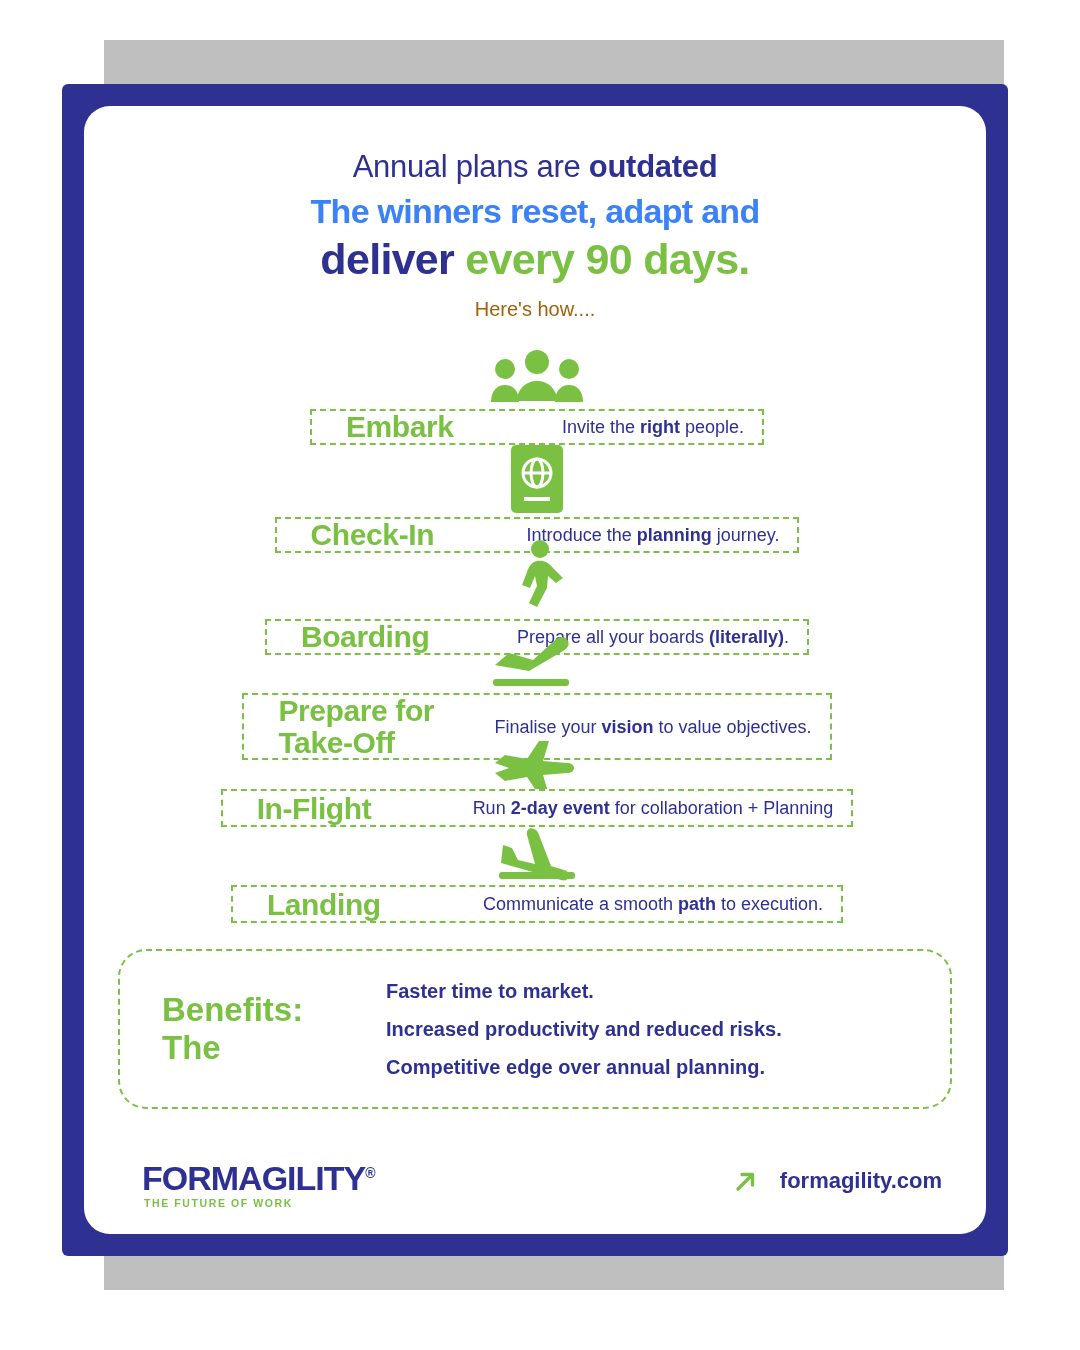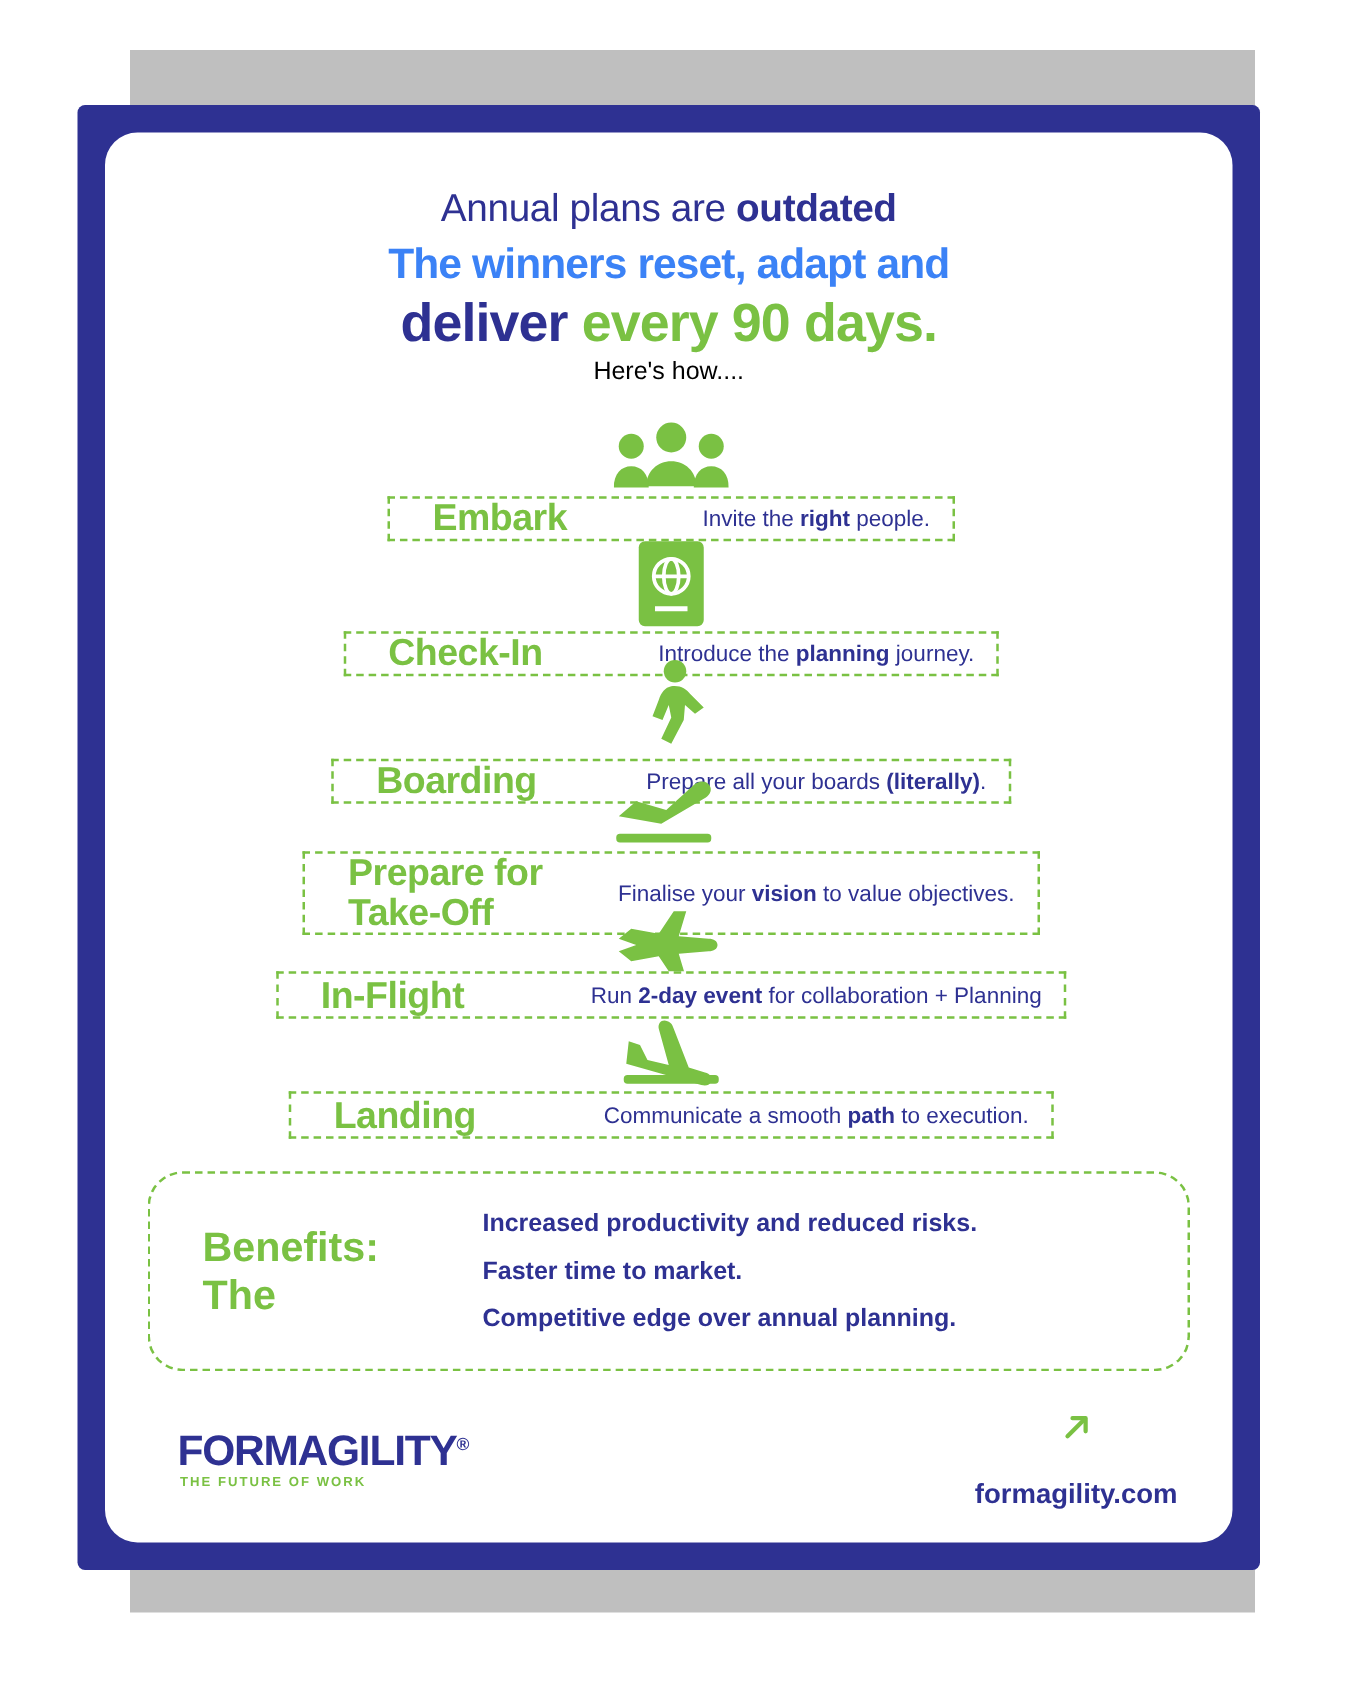--- a/index.html
+++ b/index.html
@@ -77,22 +77,23 @@
   .head-line3 {
     font-size: 43px;
     font-weight: bold;
     line-height: 1.25;
     letter-spacing: -.7px;
     color: #2e3192;
   }
   .head-line3 .green { color: #7ac143; }
 
   .head-sub {
-    color: #000000;
+    color: #a16207;
     font-size: 20px;
+    margin-top: 12px;
   }
 
   
   .steps {
     position: relative;
     margin-top: 26px;
     padding: 0 36px 0 40px;
   }
 
   .step {
@@ -202,23 +203,22 @@
   .logo-tag {
     color: #7ac143;
     font-size: 10.5px;
     font-weight: bold;
     letter-spacing: 1.6px;
     margin-top: 3px;
     margin-left: 2px;
   }
   .site {
     display: flex;
-    align-items: center;
+    align-items: flex-start;
     gap: 21px;
-    flex-direction: column;
   }
   .site-text {
     color: #2e3192;
     font-weight: bold;
     font-size: 22px;
   }
 </style>
 </head>
 <body>
 
@@ -339,22 +339,22 @@
         </div>
 
       </div>
 
       <div class="benefits">
         <div class="benefits-title">
           <div>Benefits:</div>
           <div>The</div>
         </div>
         <div class="benefits-list">
+          <div class="benefit-item">Faster time to market.</div>
           <div class="benefit-item">Increased productivity and reduced risks.</div>
-          <div class="benefit-item">Faster time to market.</div>
           <div class="benefit-item">Competitive edge over annual planning.</div>
         </div>
       </div>
 
       <div class="footer">
         <div class="logo-wrap">
           <div class="logo-main">
             <span>FORMAGILITY</span><span class="logo-reg">®</span>
           </div>
           <div class="logo-tag">THE FUTURE OF WORK</div>

